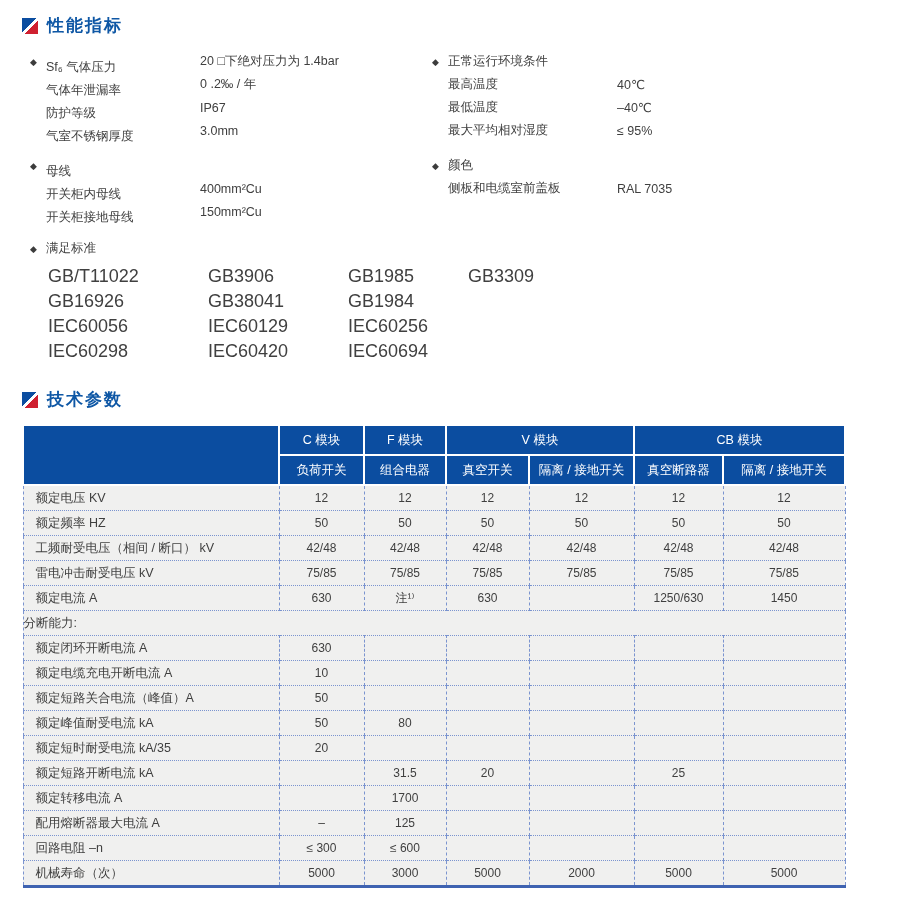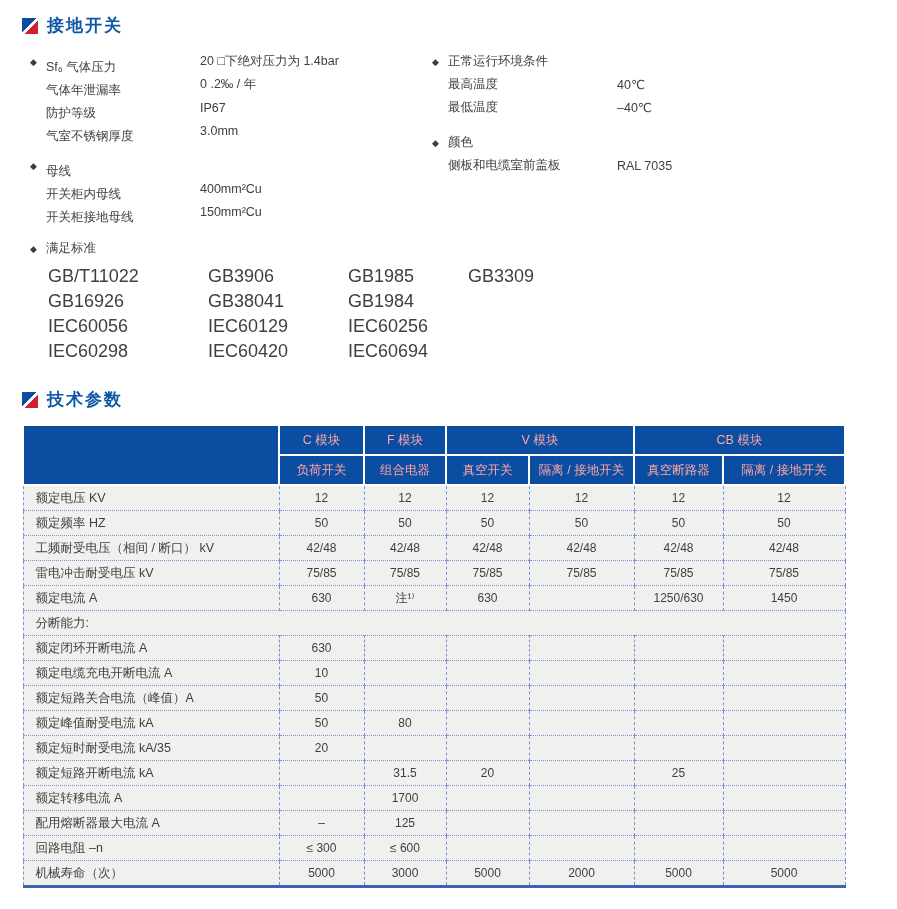--- a/index.html
+++ b/index.html
@@ -30,40 +30,40 @@
   .standards{margin-left:8px;margin-top:2px;}
   .standards-grid{display:grid;grid-template-columns:160px 140px 120px 1fr;
     padding-left:18px;margin-top:4px;}
   .standards-grid span{height:25px;display:flex;align-items:center;font-size:18px;}
 
   
   .params{margin-top:24px;}
   table.param{border-collapse:collapse;table-layout:fixed;width:822px;
     border-bottom:3px solid #3f63b1;}
   table.param thead th{
-    background:#0b4da0;color:#fca5a5;font-weight:normal;font-size:12.5px;
+    background:#0b4da0;color:#ffffff;font-weight:normal;font-size:12.5px;
     height:28px;border:2px solid #ffffff;padding:0;}
   table.param tbody td{
     background:#f0f0ef;height:24px;font-size:12px;text-align:center;
     border-left:1px dashed #7b94cf;border-top:1px dotted #7b94cf;
     padding:0;color:#3f3f3f;}
   table.param tbody td:last-child{border-right:1px dashed #7b94cf;}
   table.param tbody td.lbl{text-align:left;padding-left:12px;font-size:12.5px;}
   table.param tbody tr.first td{border-top:none;}
-  table.param tbody td.sectionlbl{text-align:left;padding-left:12px;font-size:12.5px;}
+  table.param tbody td.sectionlbl{text-align:left;font-size:12.5px;}
 </style>
 </head>
 <body>
 
 <div class="page">
 
   <section>
     <header class="sec-head">
       <span class="sec-icon"></span>
-      <h1 class="sec-title">接地开关</h1>
+      <h1 class="sec-title">性能指标</h1>
     </header>
 
     <div class="perf-grid">
       <div class="col-left" id="perf-left">
           <div class="pgroup">
             <div class="prow">
               <span class="bullet">◆</span>
               <span class="plabel">Sf₆ 气体压力</span>
               <span class="pvalue">20 □下绝对压力为 1.4bar</span>
             </div>
@@ -101,20 +101,24 @@
               <span class="bullet">◆</span>
               <span class="plabel">正常运行环境条件</span>
             </div>
             <div class="prow no-bullet">
               <span class="plabel">最高温度</span>
               <span class="pvalue">40℃</span>
             </div>
             <div class="prow no-bullet">
               <span class="plabel">最低温度</span>
               <span class="pvalue">–40℃</span>
+            </div>
+            <div class="prow no-bullet">
+              <span class="plabel">最大平均相对湿度</span>
+              <span class="pvalue">≤ 95%</span>
             </div>
           </div>
           <div class="pgroup">
             <div class="prow">
               <span class="bullet">◆</span>
               <span class="plabel">颜色</span>
             </div>
             <div class="prow no-bullet">
               <span class="plabel">侧板和电缆室前盖板</span>
               <span class="pvalue">RAL 7035</span>

